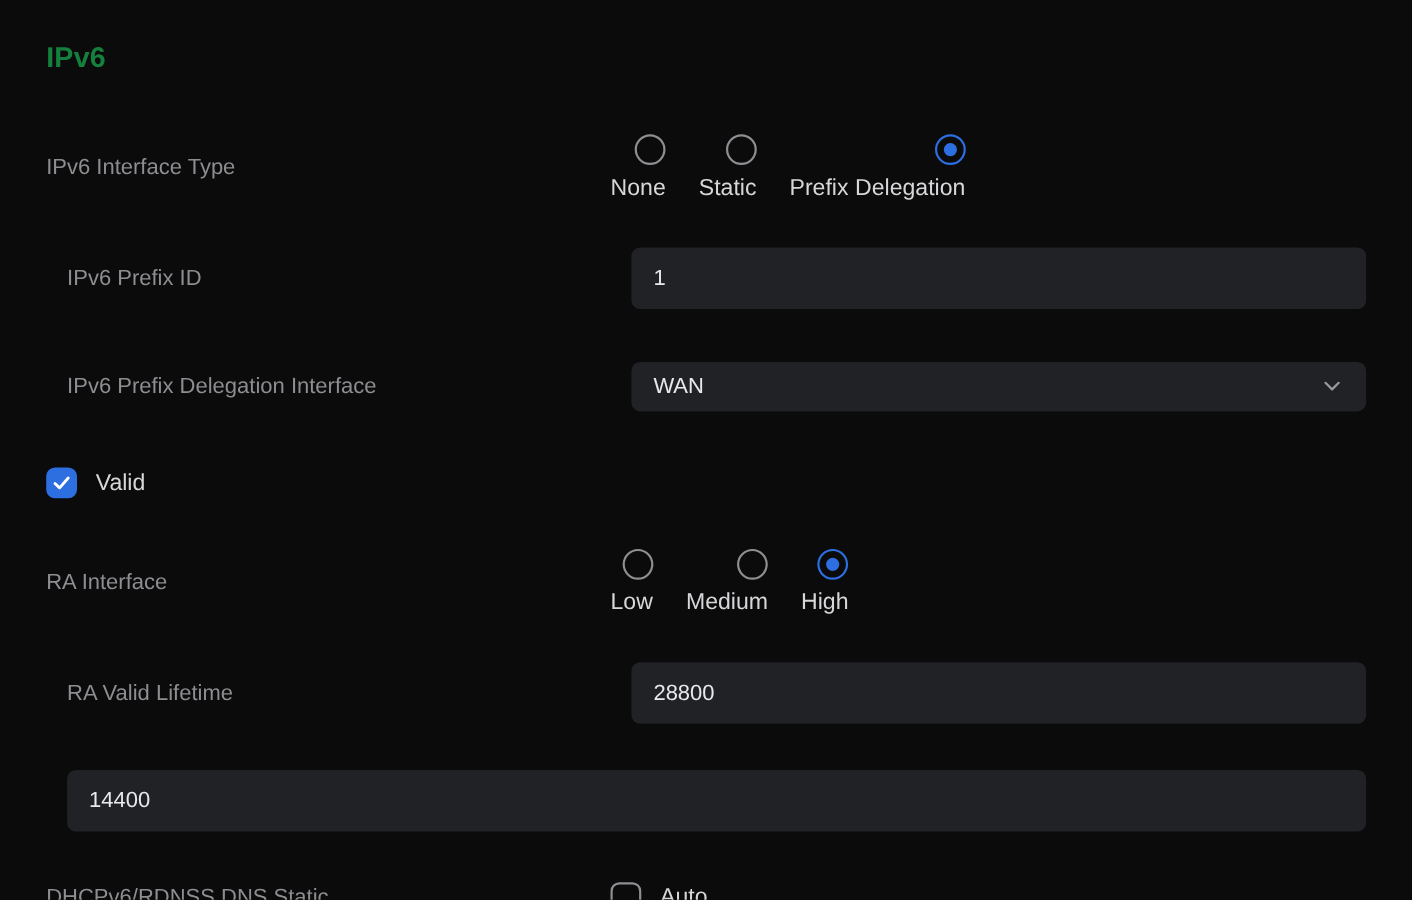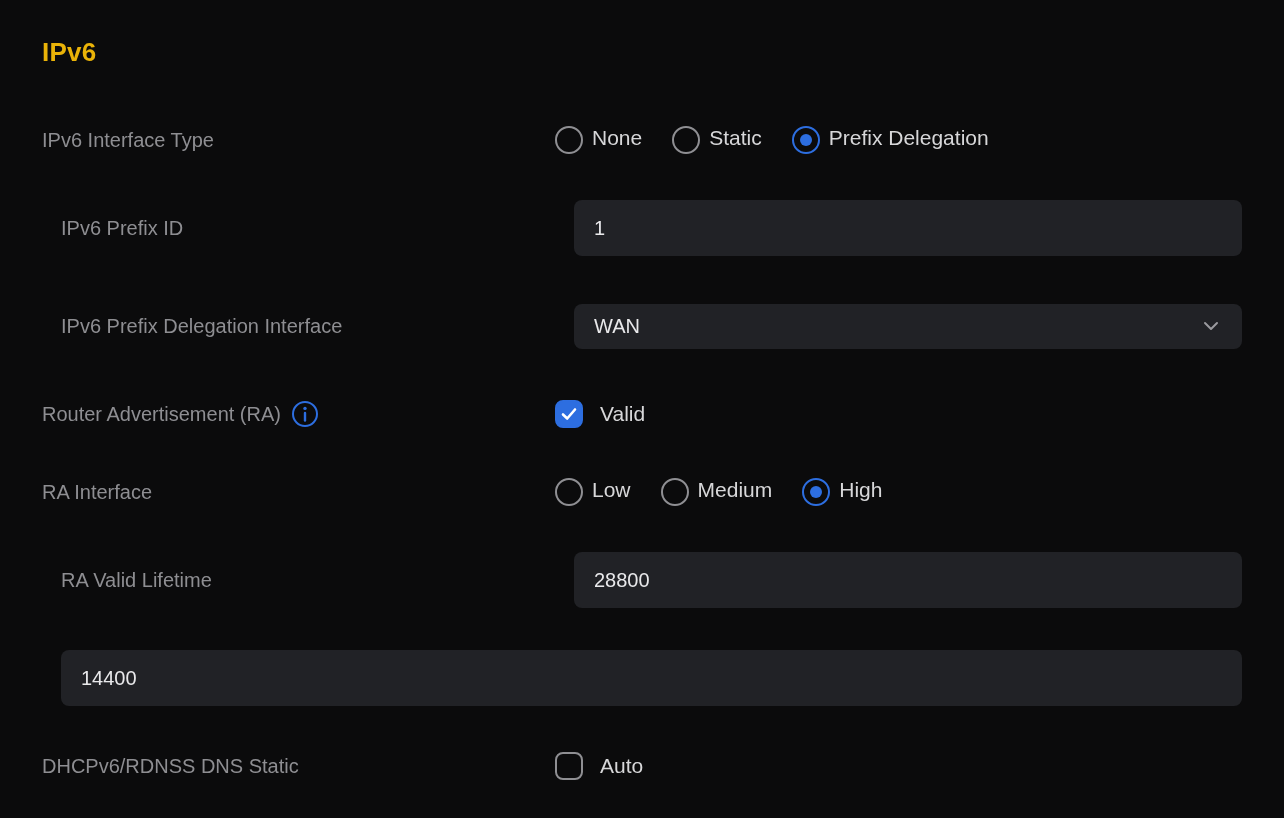--- a/index.html
+++ b/index.html
@@ -7,21 +7,21 @@
   html, body { margin: 0; padding: 0; }
   body {
     width: 1284px;
     height: 818px;
     background: #0b0b0c;
     font-family: "Liberation Sans", "DejaVu Sans", sans-serif;
     overflow: hidden;
   }
   .container { padding: 36px 42px 0 42px; }
   .section-title {
-    color: #eab308;
+    color: #15803d;
     font-size: 26px;
     font-weight: 700;
     line-height: 32px;
     margin: 0 0 54px 0;
     letter-spacing: 0.2px;
   }
   .row {
     display: flex;
     align-items: center;
     margin-bottom: 42px;
@@ -65,21 +65,21 @@
     align-items: center;
     justify-content: space-between;
     padding: 0 20px;
     color: #e9e9eb;
     font-size: 20px;
     cursor: pointer;
   }
   .chevron { display: flex; align-items: center; }
   
   .radio-group { display: flex; align-items: center; gap: 30px; }
-  .radio-option { display: flex; align-items: flex-start; gap: 9px; cursor: pointer; }
+  .radio-option { display: flex; align-items: flex-end; gap: 9px; cursor: pointer; flex-direction: column; }
   .radio-option .opt-label { color: #d7d7d9; font-size: 21px; }
   .radio {
     width: 28px; height: 28px;
     border-radius: 50%;
     border: 2px solid #8f8f93;
     position: relative;
     flex-shrink: 0;
   }
   .radio.checked { border-color: var(--accent); }
   .radio.checked::after {
@@ -153,30 +153,20 @@
         <span class="chevron">
           <svg width="22" height="22" viewBox="0 0 22 22" fill="none">
             <path d="M5 8 L11 14 L17 8" stroke="#9a9a9e" stroke-width="2" stroke-linecap="round" stroke-linejoin="round"></path>
           </svg>
         </span>
       </div>
     </div>
   </div>
 
   <div class="row short">
-    <div class="row-label">
-      <span>Router Advertisement (RA)</span>
-      <span class="info-icon">
-        <svg width="28" height="28" viewBox="0 0 28 28" fill="none">
-          <circle cx="14" cy="14" r="12" stroke="#2d6ee0" stroke-width="2"></circle>
-          <line x1="14" y1="13" x2="14" y2="20.5" stroke="#2d6ee0" stroke-width="2.4" stroke-linecap="round"></line>
-          <circle cx="14" cy="8.4" r="1.7" fill="#2d6ee0"></circle>
-        </svg>
-      </span>
-    </div>
     <div class="row-control">
       <div class="checkbox-option">
         <span class="checkbox checked">
           <svg width="20" height="20" viewBox="0 0 20 20" fill="none">
             <path d="M4 10.5 L8.2 14.5 L16 5.5" stroke="#ffffff" stroke-width="2.6" stroke-linecap="round" stroke-linejoin="round"></path>
           </svg>
         </span>
         <span class="opt-label">Valid</span>
       </div>
     </div>

